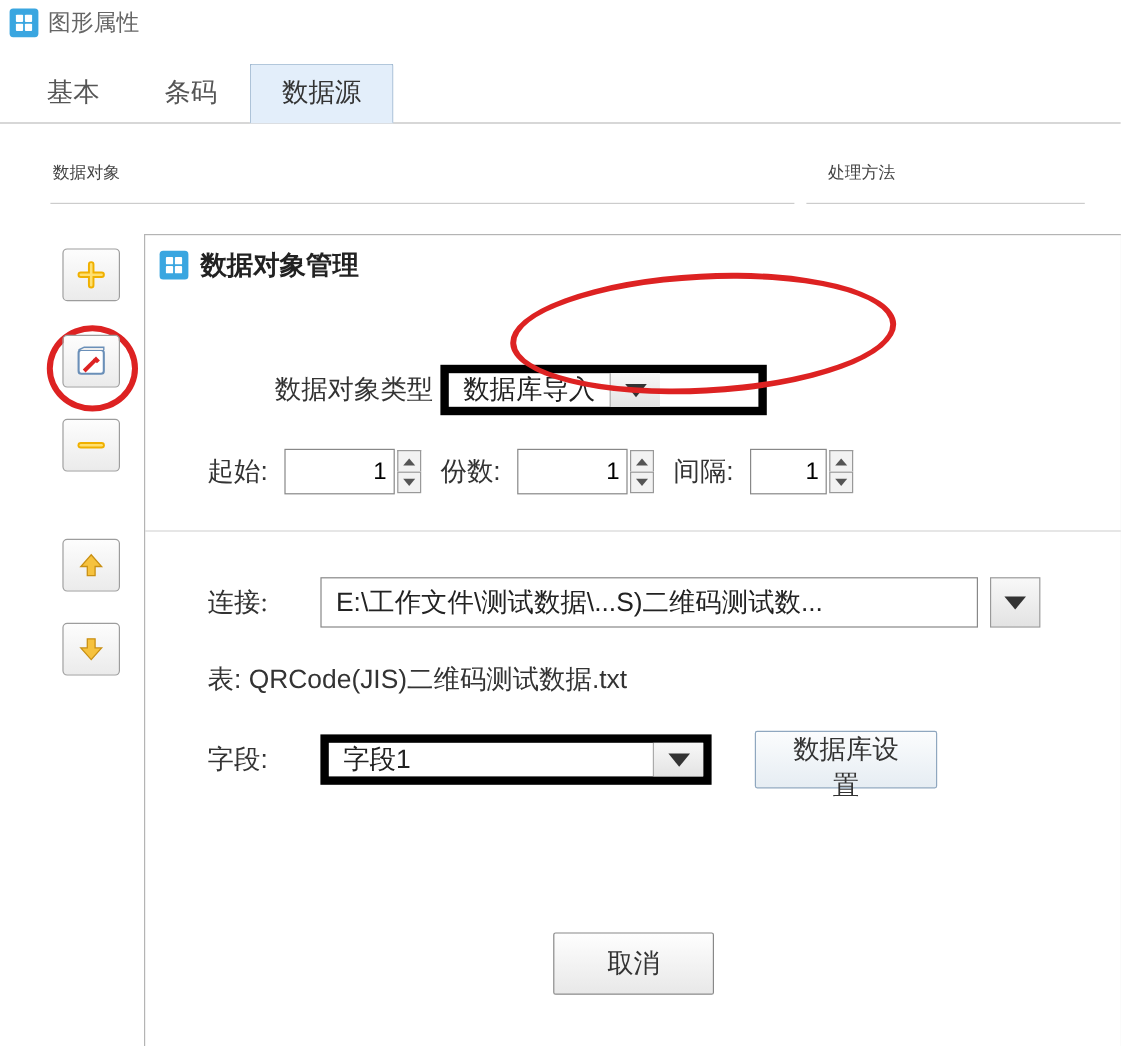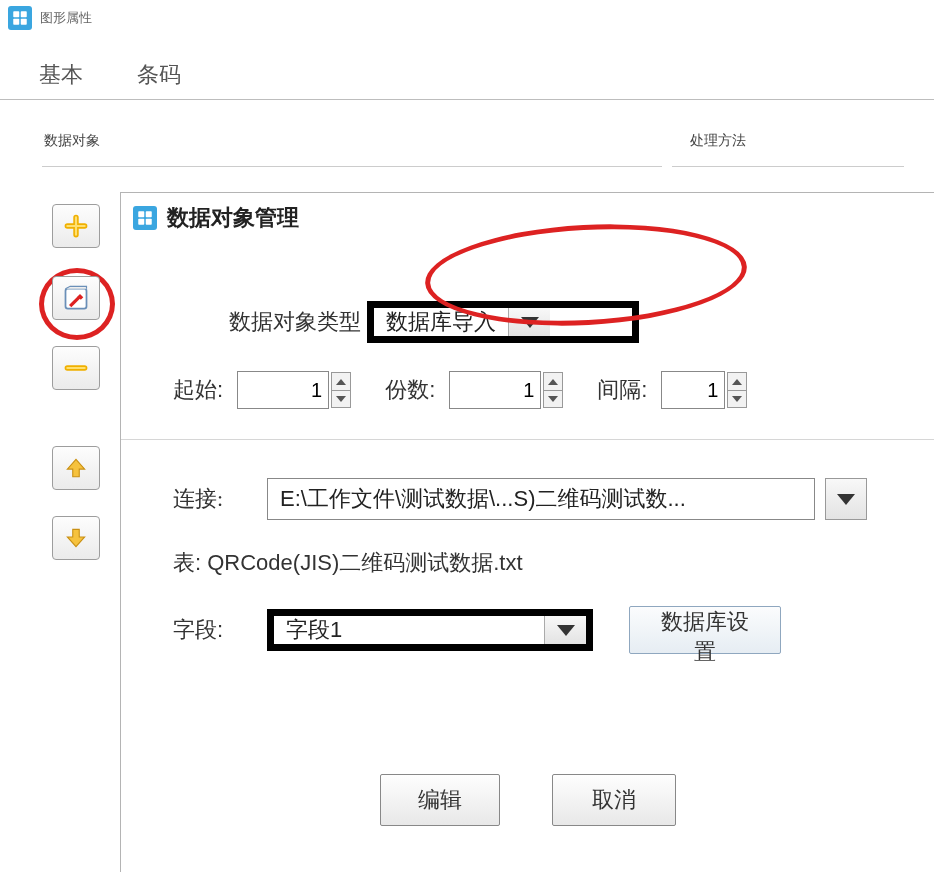--- a/index.html
+++ b/index.html
@@ -27,21 +27,21 @@
       height: 24px;
       background: #3aa6e0;
       border-radius: 3px;
       display: flex;
       align-items: center;
       justify-content: center;
     }
     .app-icon svg { width: 18px; height: 18px; }
     .window-title-text {
       color: #666;
-      font-size: 13px;
+      font-size: 19px;
     }
     .tabs-row {
       display: flex;
       border-bottom: 1px solid #bdbdbd;
       padding-left: 12px;
       margin-top: 14px;
     }
     .tab {
       padding: 8px 26px 10px 26px;
       font-size: 22px;
@@ -189,21 +189,21 @@
     }
     .row.seq {
       margin-top: 28px;
       display: flex;
       align-items: center;
       gap: 12px;
     }
     .num-group {
       display: flex;
       align-items: center;
-      margin-right: 22px;
+      margin-right: 4px;
     }
     .num-label {
       font-size: 22px;
       color: #333;
       margin-right: 14px;
     }
     .num-input {
       width: 92px;
       height: 38px;
       border: 1px solid #888;
@@ -258,40 +258,41 @@
       border-radius: 2px;
     }
     .btn.db { margin-left: 36px; width:152px; }
     .dialog-actions {
       display: flex;
       justify-content: center;
       gap: 52px;
       margin-top: 120px;
     }
     .btn.edit-btn { width: 120px; height: 52px; background: linear-gradient(#fefefe,#e8e8e8); border:1px solid #888;}
-    .btn.cancel-btn { width: 124px; height: 52px; background: linear-gradient(#fefefe,#e8e8e8); border:1px solid #888;}
+    .btn.cancel-btn { width: 134px; height: 52px; background: linear-gradient(#fefefe,#e8e8e8); border:1px solid #888;}
   </style>
 </head>
 <body>
 
 <div class="window-title-bar">
   <div class="app-icon">
     <svg viewBox="0 0 24 24">
         <rect x="3" y="3" width="8" height="8" fill="#fff" rx="1"></rect>
         <rect x="13" y="3" width="8" height="8" fill="#fff" rx="1"></rect>
         <rect x="3" y="13" width="8" height="8" fill="#fff" rx="1"></rect>
         <rect x="13" y="13" width="8" height="8" fill="#fff" rx="1"></rect>
       </svg>
   </div>
   <span class="window-title-text">图形属性</span>
 </div>
 
 <div class="tabs-row">
   <div class="tab">基本</div>
   <div class="tab">条码</div>
+  <div class="tab active">数据源</div>
 </div>
 
 <div class="body-area">
   <div class="section-headers">
     <div class="section-header-left">数据对象</div>
     <div class="section-header-right">处理方法</div>
   </div>
 
   <div class="sidebar-buttons">
     <div class="icon-btn">
@@ -415,17 +416,16 @@
       <div class="combo combo-fld">
         <span class="combo-text">字段1</span>
         <div class="combo-btn">
             <div class="tri-down"></div>
           </div>
       </div>
       <button class="btn db">数据库设置</button>
     </div>
 
     <div class="dialog-actions">
-      <button class="btn edit-btn">编辑</button>
       <button class="btn cancel-btn">取消</button>
     </div>
   </div>
 </div>
 
 </body></html>

